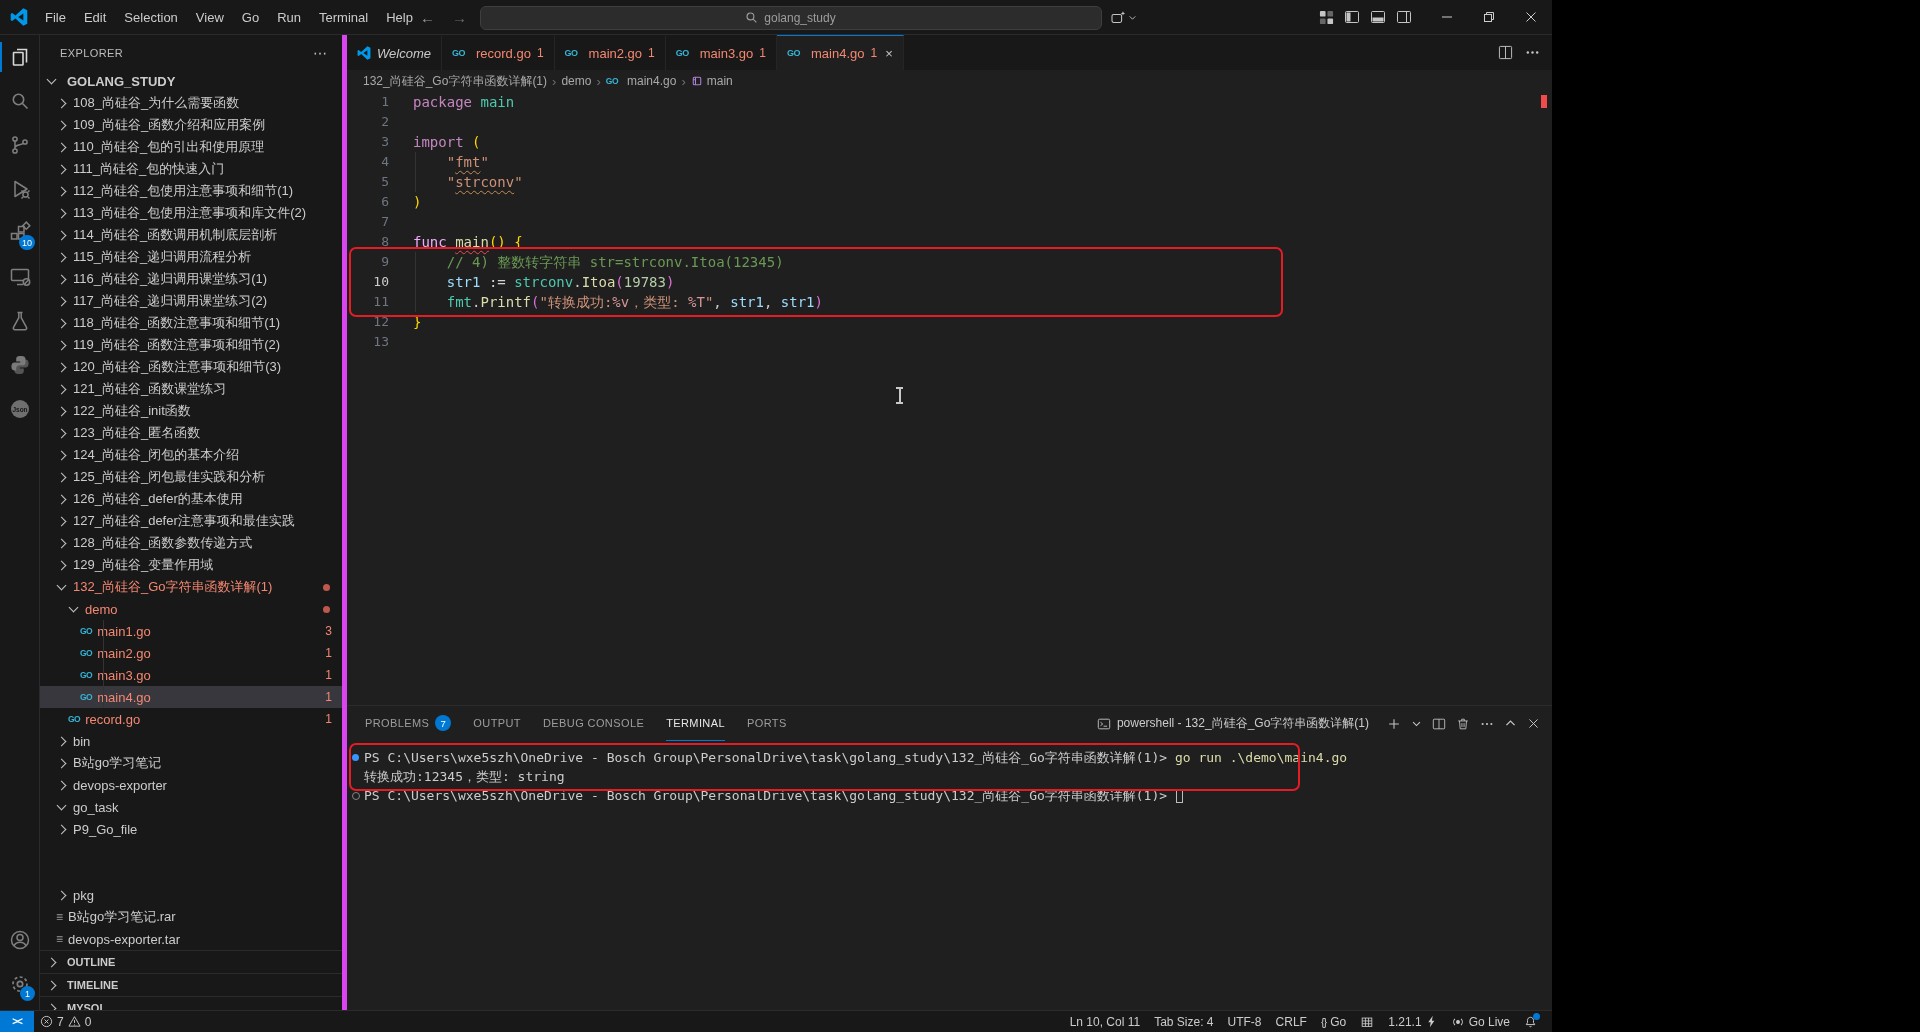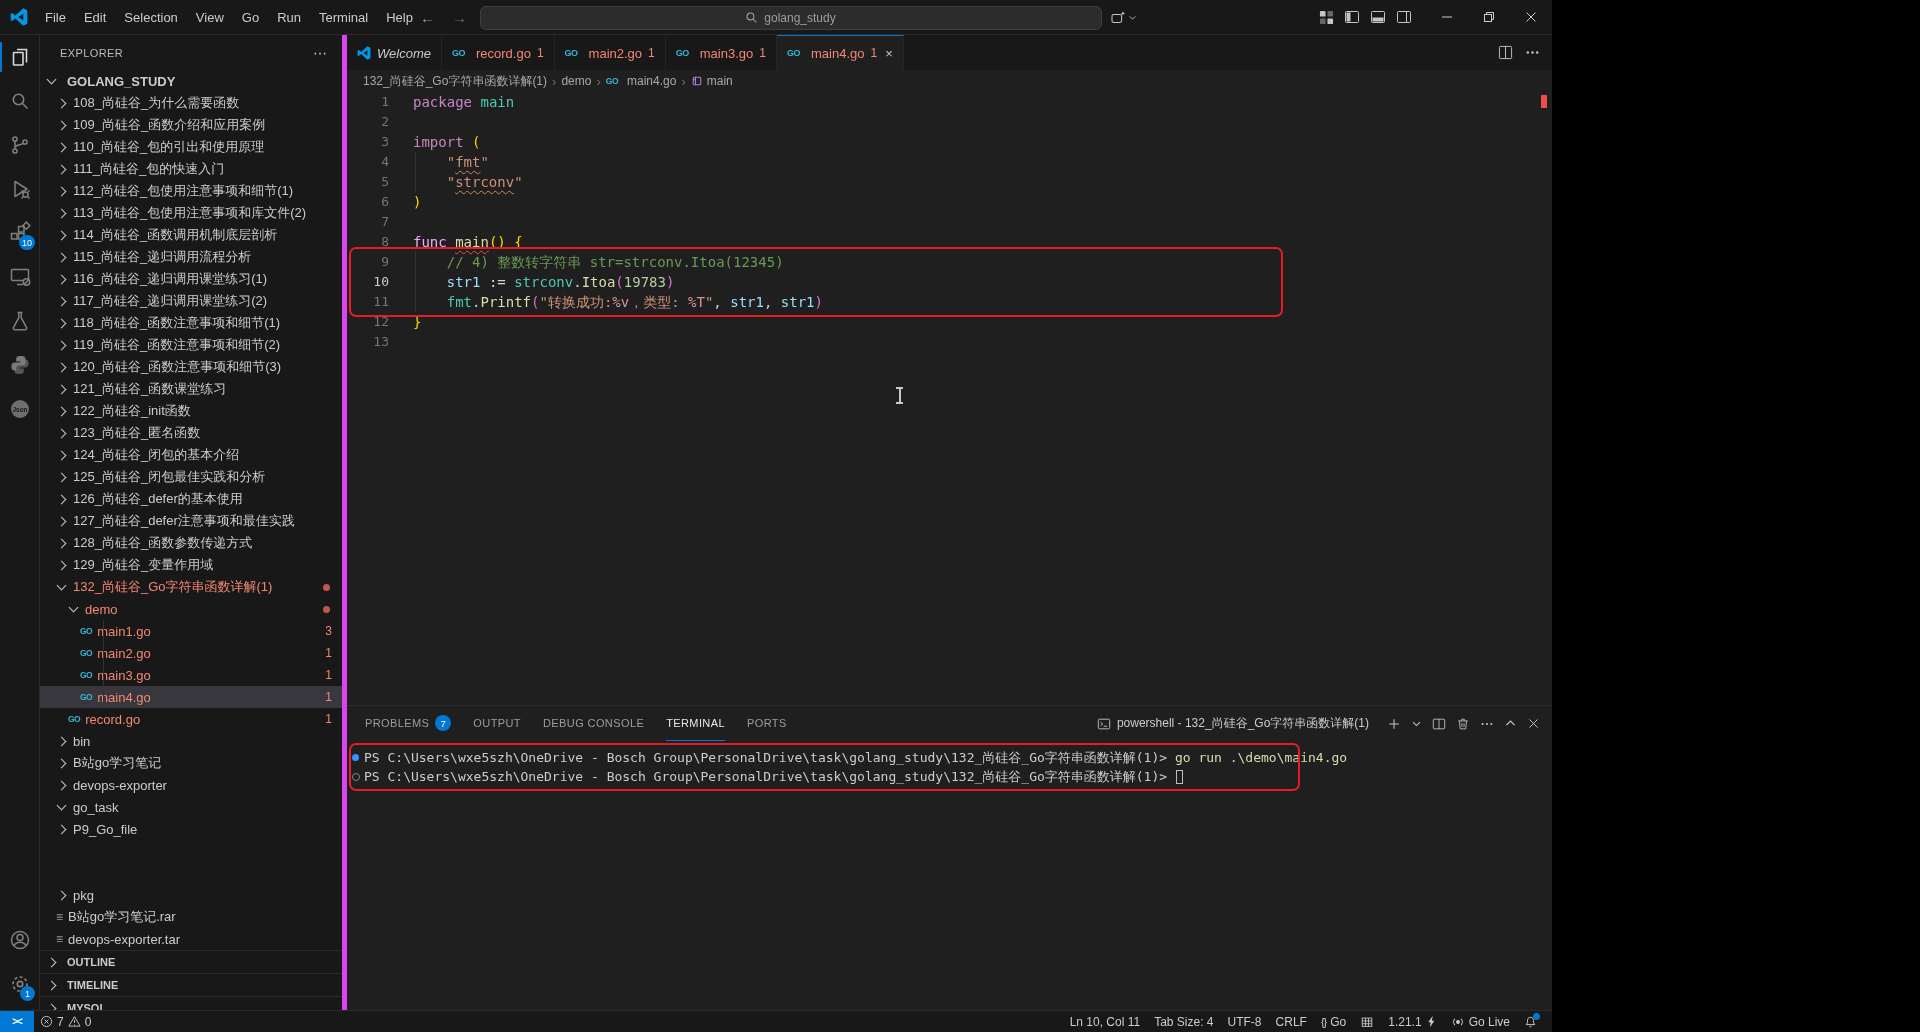--- a/index.html
+++ b/index.html
@@ -723,20 +723,24 @@
         <div class="terminal" id="term">
 
         <div class="tline">
               <span class="tgut">
                 <span class="tdeco filled"></span>
               </span>
               <span class="tseg tt-pl">PS C:\Users\wxe5szh\OneDrive - Bosch Group\PersonalDrive\task\golang_study\132_尚硅谷_Go字符串函数详解(1)&gt; </span>
               <span class="tseg tt-cmd">go run .\demo\main4.go</span>
             </div>
             <div class="tline">
+              <span class="tgut"></span>
+              <span class="tseg tt-pl">转换成功:12345，类型: string</span>
+            </div>
+            <div class="tline">
               <span class="tgut">
                 <span class="tdeco hollow"></span>
               </span>
               <span class="tseg tt-pl">PS C:\Users\wxe5szh\OneDrive - Bosch Group\PersonalDrive\task\golang_study\132_尚硅谷_Go字符串函数详解(1)&gt; </span>
               <span class="tcursor"></span>
             </div>
             <div class="anno" style="left:2px;top:2px;width:947px;height:44px;"></div>
           </div>
       </div>
     </div>

